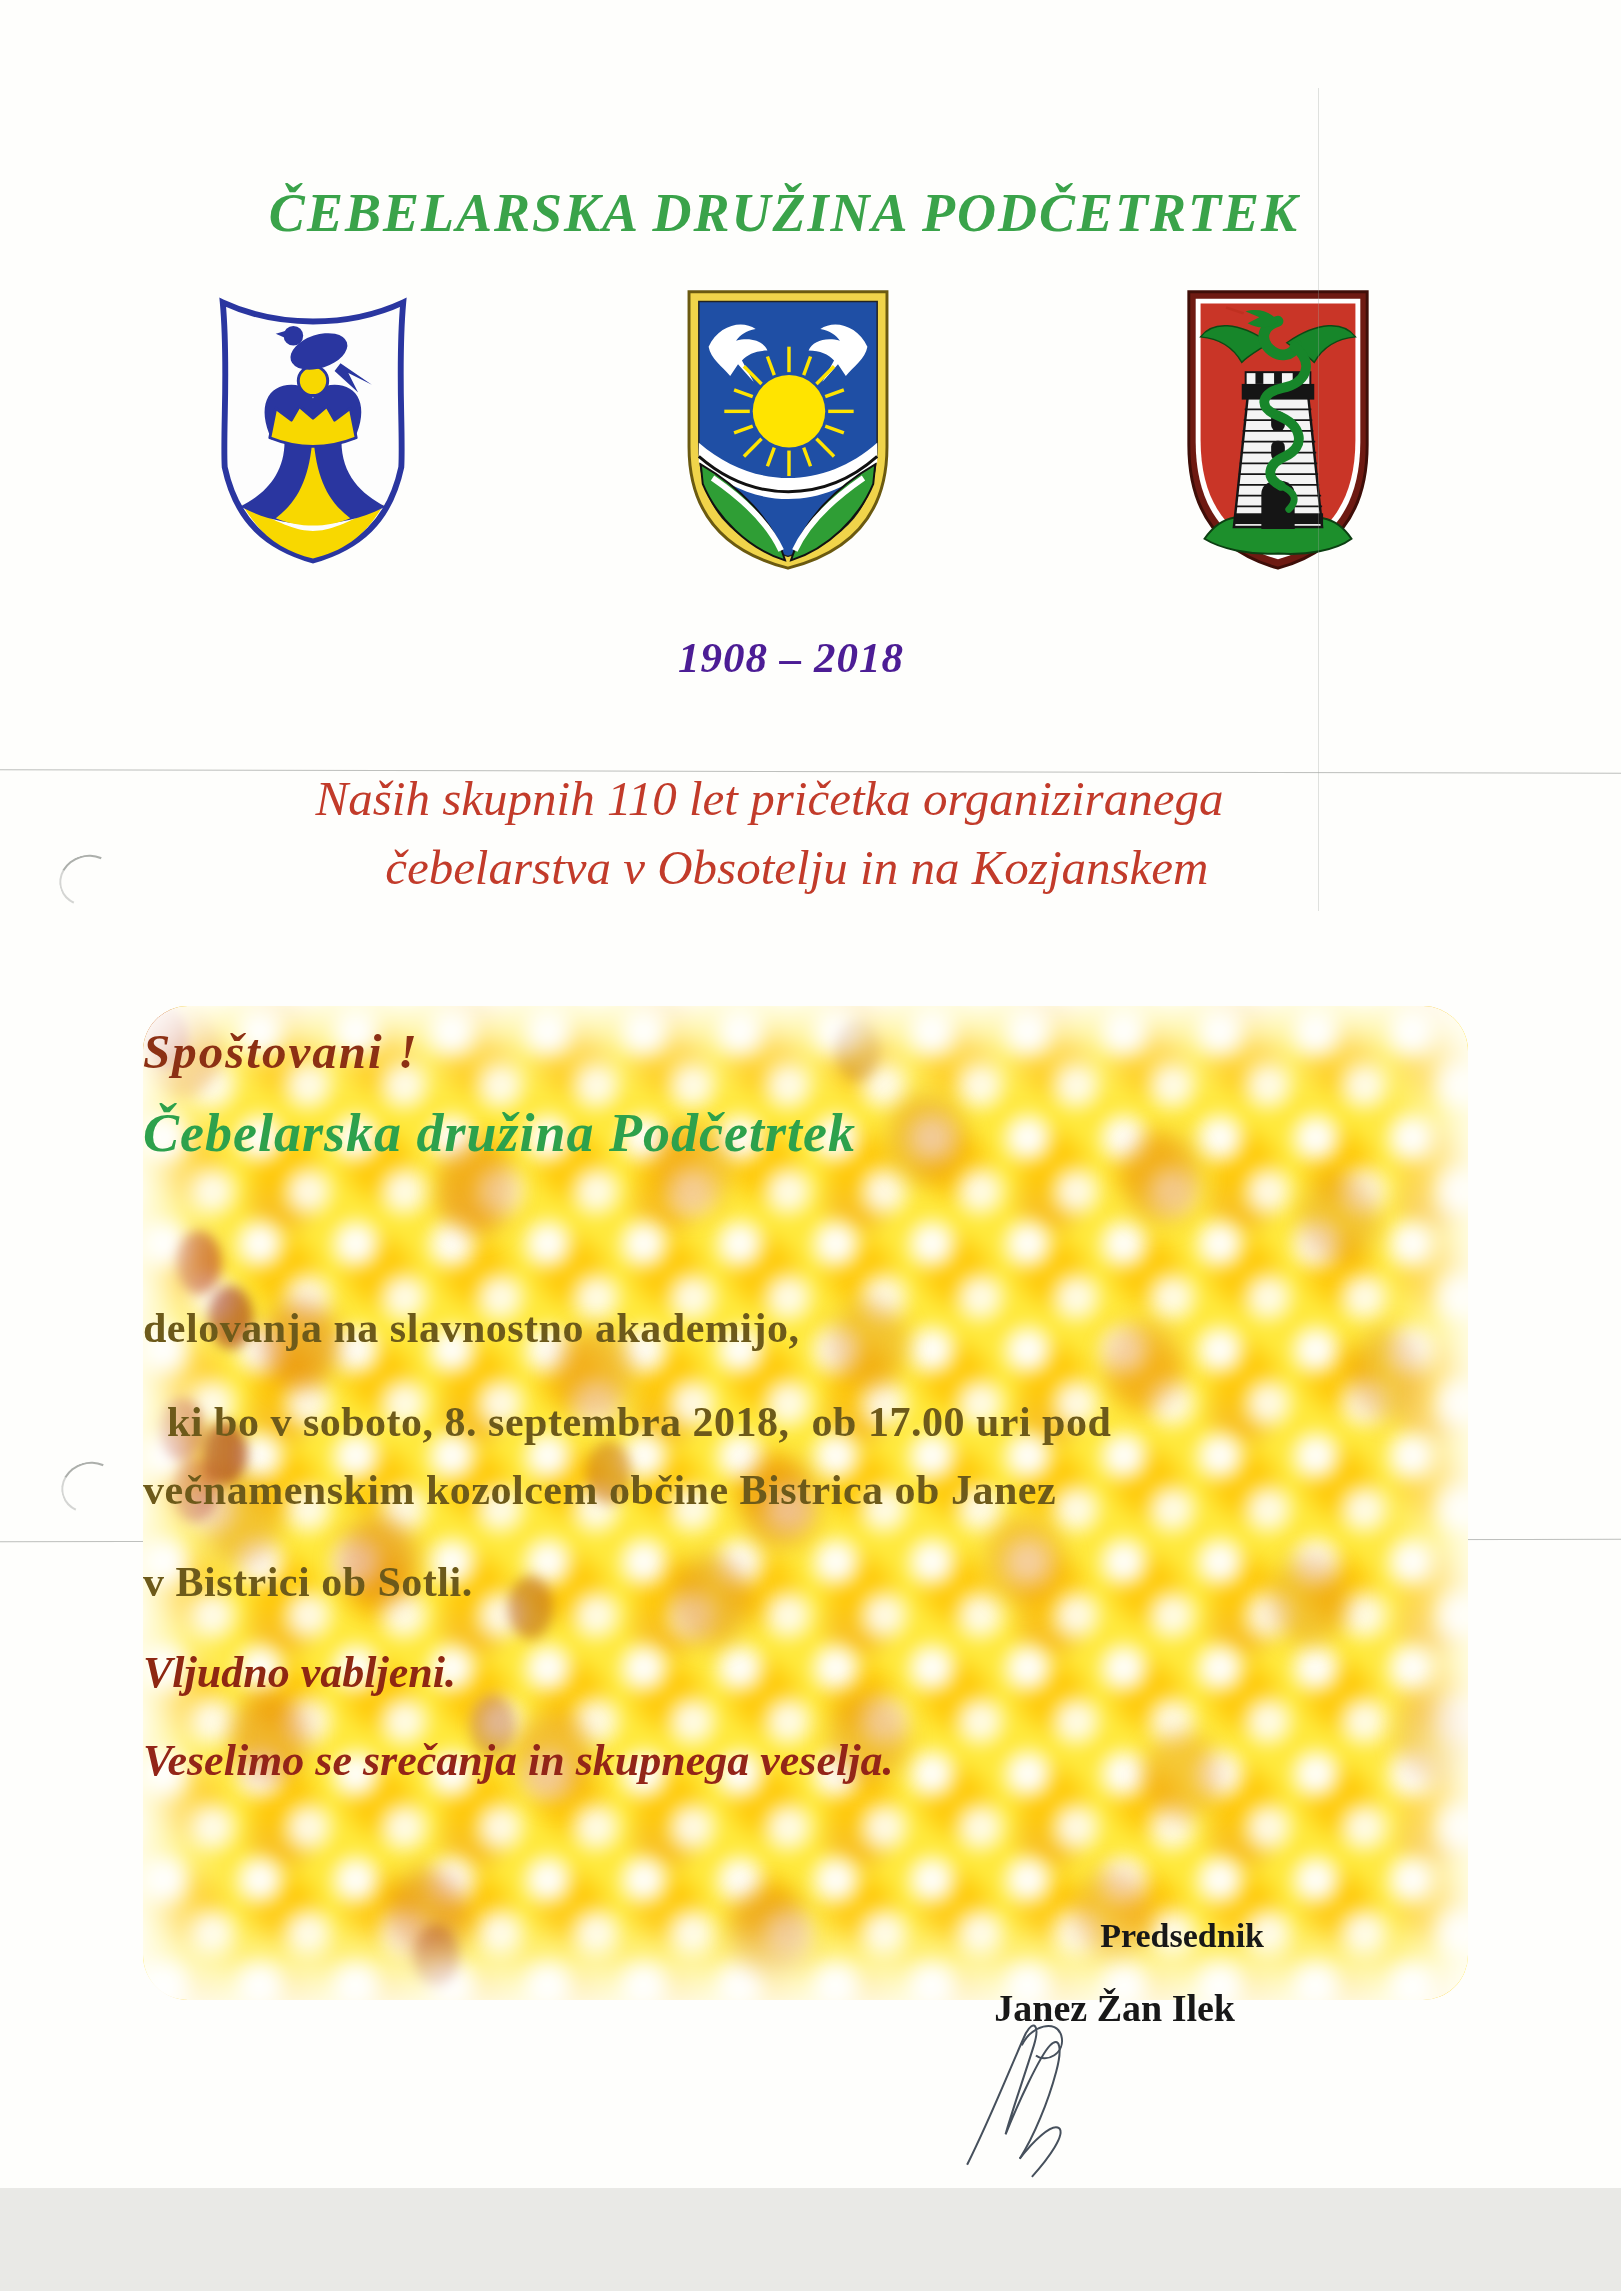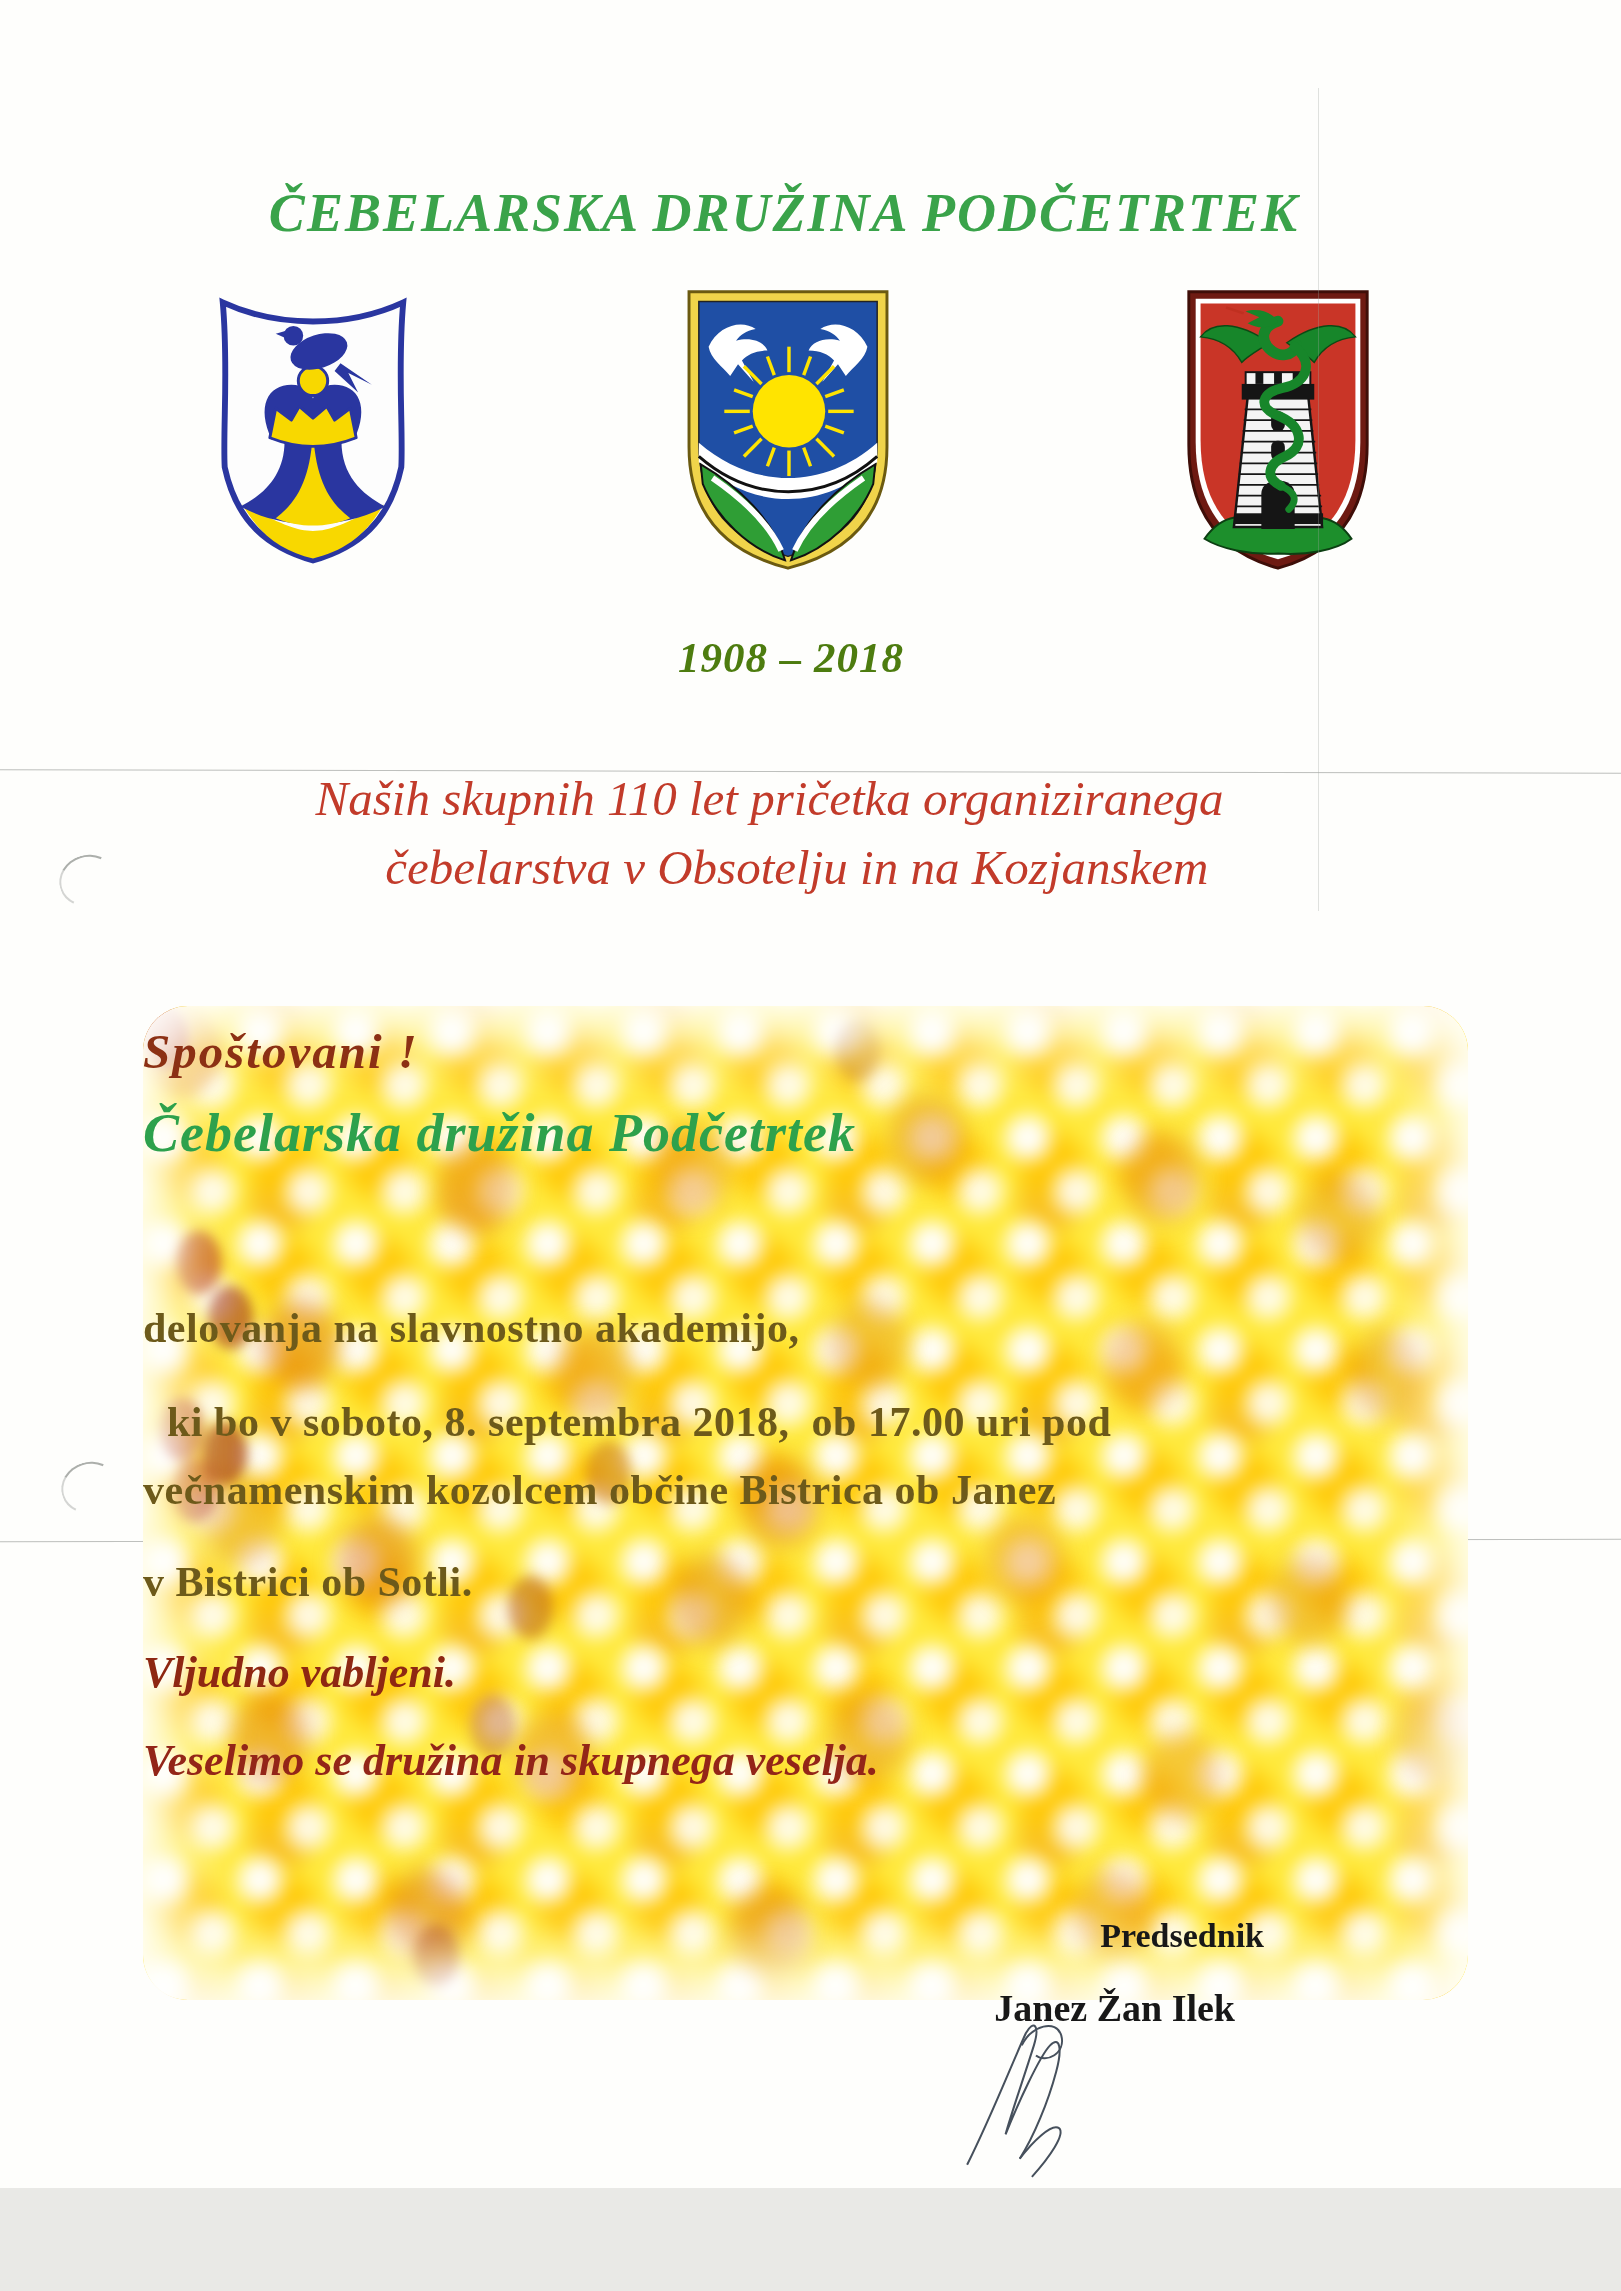--- a/index.html
+++ b/index.html
@@ -13,21 +13,21 @@
     position:absolute;top:182px;left:0;right:53px;text-align:center;
     font-size:54px;font-weight:bold;font-style:italic;letter-spacing:2px;
     color:#3aa34a;white-space:nowrap;
   }
   .crest{position:absolute;top:282px;}
   .crest-1{left:209px;width:208px;height:286px;}
   .crest-2{left:679px;width:218px;height:294px;}
   .crest-3{left:1179px;width:198px;height:294px;}
   .years{
     position:absolute;top:633px;left:0;right:39px;text-align:center;
-    font-size:43px;font-weight:bold;font-style:italic;color:#4d7c0f;letter-spacing:1px;
+    font-size:43px;font-weight:bold;font-style:italic;color:#4c1d95;letter-spacing:1px;
   }
   .subtitle{
     position:absolute;left:0;width:1621px;text-align:center;
     font-size:49px;font-style:italic;color:#c23b2a;white-space:nowrap;
   }
   .subtitle-1{top:770px;transform:translateX(-41px);}
   .subtitle-2{top:839px;transform:translateX(-13.7px);}
   
   .fold{position:absolute;left:0;width:1621px;height:0;border-top:1px solid rgba(125,130,125,.5);}
   .fold-1{top:771px;transform:rotate(.12deg);}
@@ -226,21 +226,21 @@
     <div class="honey-fade"></div>
   </div>
 
   <div class="hline salutation">Spoštovani !</div>
   <div class="hline org-line">Čebelarska družina Podčetrtek</div>
   <div class="hline body-line body-2">delovanja na slavnostno akademijo,</div>
   <div class="hline body-line body-3">ki bo v soboto, 8. septembra 2018,  ob 17.00 uri pod</div>
   <div class="hline body-line body-4">večnamenskim kozolcem občine Bistrica ob Janez</div>
   <div class="hline body-line body-5">v Bistrici ob Sotli.</div>
   <div class="hline closing closing-1">Vljudno vabljeni.</div>
-  <div class="hline closing closing-2">Veselimo se družina in skupnega veselja.</div>
+  <div class="hline closing closing-2">Veselimo se srečanja in skupnega veselja.</div>
 
   <div class="sig-role">Predsednik</div>
   <div class="sig-name">Janez Žan Ilek</div>
   <svg class="sig-mark" viewBox="0 0 160 170">
     <path d="M6,148 C30,100 52,44 64,18 C72,4 78,10 72,30 C62,62 50,96 44,118 C56,88 78,40 88,30 C98,20 100,34 94,56 C86,86 72,120 58,142" fill="none" stroke="#46505c" stroke-width="2"></path>
     <path d="M60,30 C70,10 94,4 99,20 C104,38 84,48 74,40" fill="none" stroke="#46505c" stroke-width="2"></path>
     <path d="M58,142 C70,126 90,106 97,112 C103,118 88,140 70,160" fill="none" stroke="#46505c" stroke-width="2"></path>
   </svg>
 
 </div>

